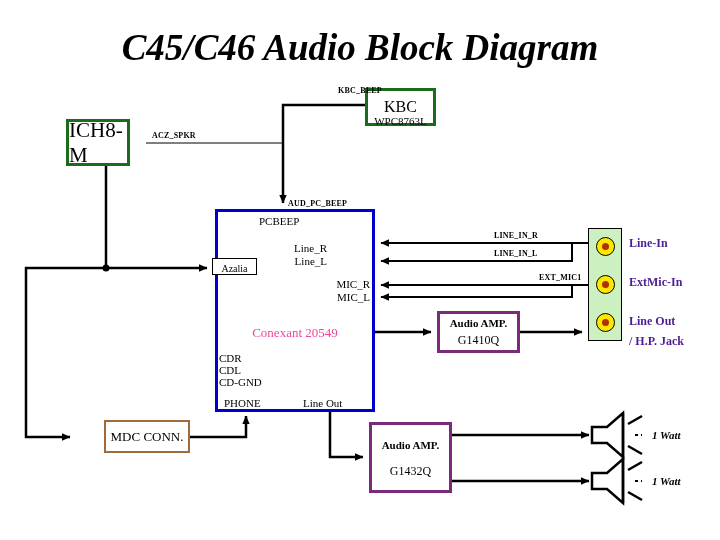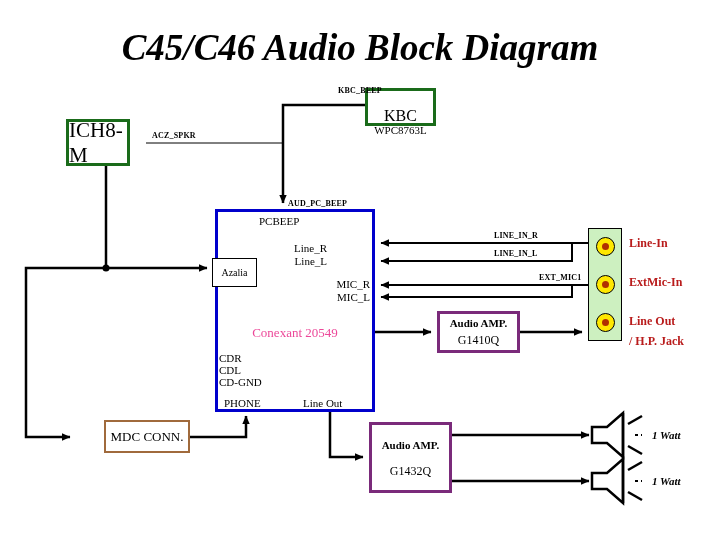--- a/index.html
+++ b/index.html
@@ -57,21 +57,21 @@
   .box-thin  { border: 1px solid #000000; }
 
   
   #box-ich8m {
     left: 66px; top: 119px; width: 64px; height: 47px;
     font-size: 21px;
   }
   #box-kbc {
     left: 365px; top: 88px; width: 71px; height: 38px;
     justify-content: flex-start;
-    padding-top: 16px;
+    padding-top: 7px;
   }
   #box-kbc .kbc-main { font-size: 16px; line-height: 17px; }
   #box-kbc .kbc-sub  { font-size: 11px; line-height: 13px; }
 
   #box-codec {
     left: 215px; top: 209px; width: 160px; height: 203px;
     display: block;
   }
   #codec-name {
     position: absolute;
@@ -84,23 +84,24 @@
   #codec-sub {
     position: absolute;
     left: 0; right: 0;
     top: 113px;
     text-align: center;
     font-size: 13px;
     color: #ec4899;
   }
 
   #box-azalia {
-    left: 212px; top: 258px; width: 45px; height: 29px;
+    left: 212px; top: 258px; width: 45px; height: 17px;
     font-size: 10px;
     background: #ffffff;
+    justify-content: flex-end;
   }
 
   #box-amp-top {
     left: 437px; top: 311px; width: 83px; height: 42px;
     font-size: 11px;
   }
   #box-amp-top .amp-main { font-weight: bold; line-height: 15px; }
   #box-amp-top .amp-sub  { font-size: 12px; line-height: 18px; }
 
   #box-amp-bottom {
@@ -160,21 +161,21 @@
     font-family: "Liberation Serif", "DejaVu Serif", serif;
     font-size: 11px;
     color: #000000;
     white-space: nowrap;
   }
   .jacklbl {
     position: absolute;
     font-family: "Liberation Serif", "DejaVu Serif", serif;
     font-size: 12px;
     font-weight: bold;
-    color: #b91c1c;
+    color: #4c1d95;
     white-space: nowrap;
   }
   .wattlbl {
     position: absolute;
     font-family: Liberation Serif, serif;
     font-size: 11px;
     font-style: italic;
     font-weight: bold;
     color: #000000;
     white-space: nowrap;

